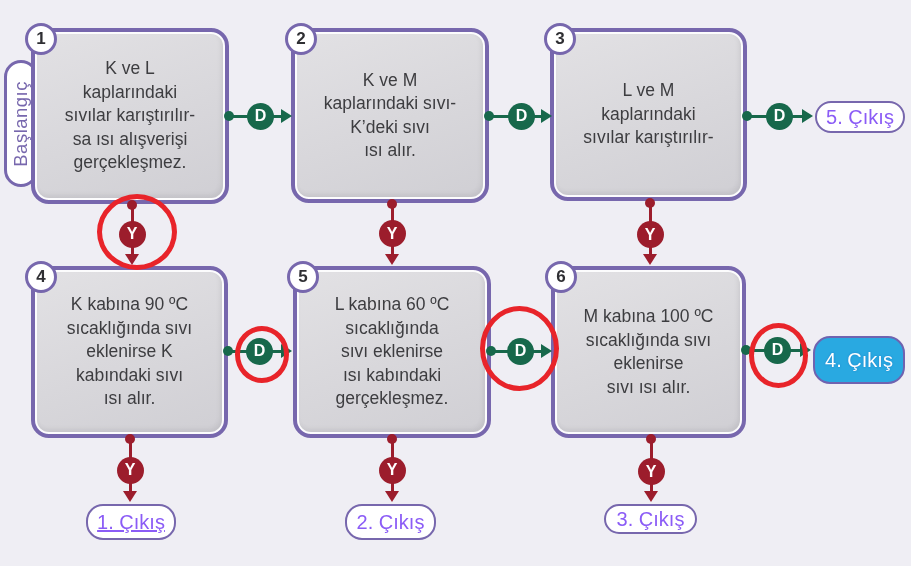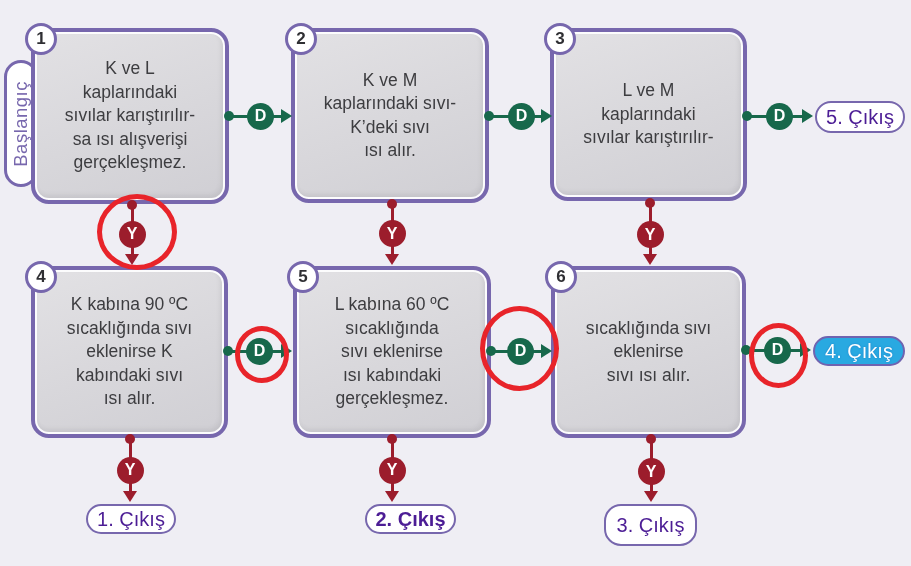--- a/index.html
+++ b/index.html
@@ -71,21 +71,21 @@
     position:absolute;width:0;height:0;z-index:21;
     border-left:7px solid transparent;border-right:7px solid transparent;
     border-top:11px solid #9C1D2C;
   }
 
   
   .exit-pill{
     position:absolute;box-sizing:border-box;
     background:#FFFFFF;border:2.5px solid #7767AD;border-radius:17px;
     display:flex;align-items:center;justify-content:center;
-    color:#4c1d95;font-size:20px;z-index:15;
+    color:#8b5cf6;font-size:20px;z-index:15;
   }
   .exit-highlight{
     background:#29A9E1;color:#FFFFFF;
     text-shadow:0 0 2px rgba(30,120,200,.9);
     border-color:#6F63B0;
   }
 
   
   .mark{
     position:absolute;border:5px solid #E8242A;border-radius:50%;
@@ -149,20 +149,21 @@
       <div>sıcaklığında</div>
       <div>sıvı eklenirse</div>
       <div>ısı kabındaki</div>
       <div>gerçekleşmez.</div>
     </div>
   </div>
 
   <div class="box" style="left:551px;top:266px;width:195px;height:172px;">
     <div class="badge">6</div>
     <div class="box-inner">
+      <div>M kabına 100 ºC</div>
       <div>sıcaklığında sıvı</div>
       <div>eklenirse</div>
       <div>sıvı ısı alır.</div>
     </div>
   </div>
 
   <div>
     <div class="dot-g" style="left:224px;top:111px;"></div>
     <div class="hline" style="left:227px;top:114.5px;width:58px;"></div>
     <div class="cir cir-d" style="left:247px;top:102.5px;">D</div>
@@ -240,23 +241,23 @@
   </div>
 
   <div>
     <div class="dot-r" style="left:646px;top:434px;"></div>
     <div class="vline" style="left:649.5px;top:437px;height:55px;"></div>
     <div class="cir cir-y" style="left:637.5px;top:458px;">Y</div>
     <div class="arr-down" style="left:644px;top:491px;"></div>
   </div>
 
   <div class="exit-pill" style="left:815px;top:101px;width:90px;height:32px;">5. Çıkış</div>
-  <div class="exit-pill exit-highlight" style="left:813px;top:336px;width:92px;height:30px;">4. Çıkış</div>
-  <div class="exit-pill" style="left:86px;top:504px;width:90px;height:30px;">1. Çıkış</div>
-  <div class="exit-pill" style="left:365px;top:504px;width:91px;height:30px;font-weight:bold;">2. Çıkış</div>
-  <div class="exit-pill" style="left:604px;top:504px;width:93px;height:42px;">3. Çıkış</div>
+  <div class="exit-pill exit-highlight" style="left:813px;top:336px;width:92px;height:48px;">4. Çıkış</div>
+  <div class="exit-pill" style="left:86px;top:504px;width:90px;height:36px;text-decoration:underline;">1. Çıkış</div>
+  <div class="exit-pill" style="left:345px;top:504px;width:91px;height:36px;">2. Çıkış</div>
+  <div class="exit-pill" style="left:604px;top:504px;width:93px;height:30px;">3. Çıkış</div>
 
   <div class="mark" style="left:97px;top:194px;width:80px;height:76px;"></div>
   <div class="mark" style="left:235px;top:326px;width:54px;height:57px;"></div>
   <div class="mark" style="left:480px;top:306px;width:79px;height:85px;"></div>
   <div class="mark" style="left:749px;top:323px;width:59px;height:65px;"></div>
 
 </div>
 
 </body></html>

